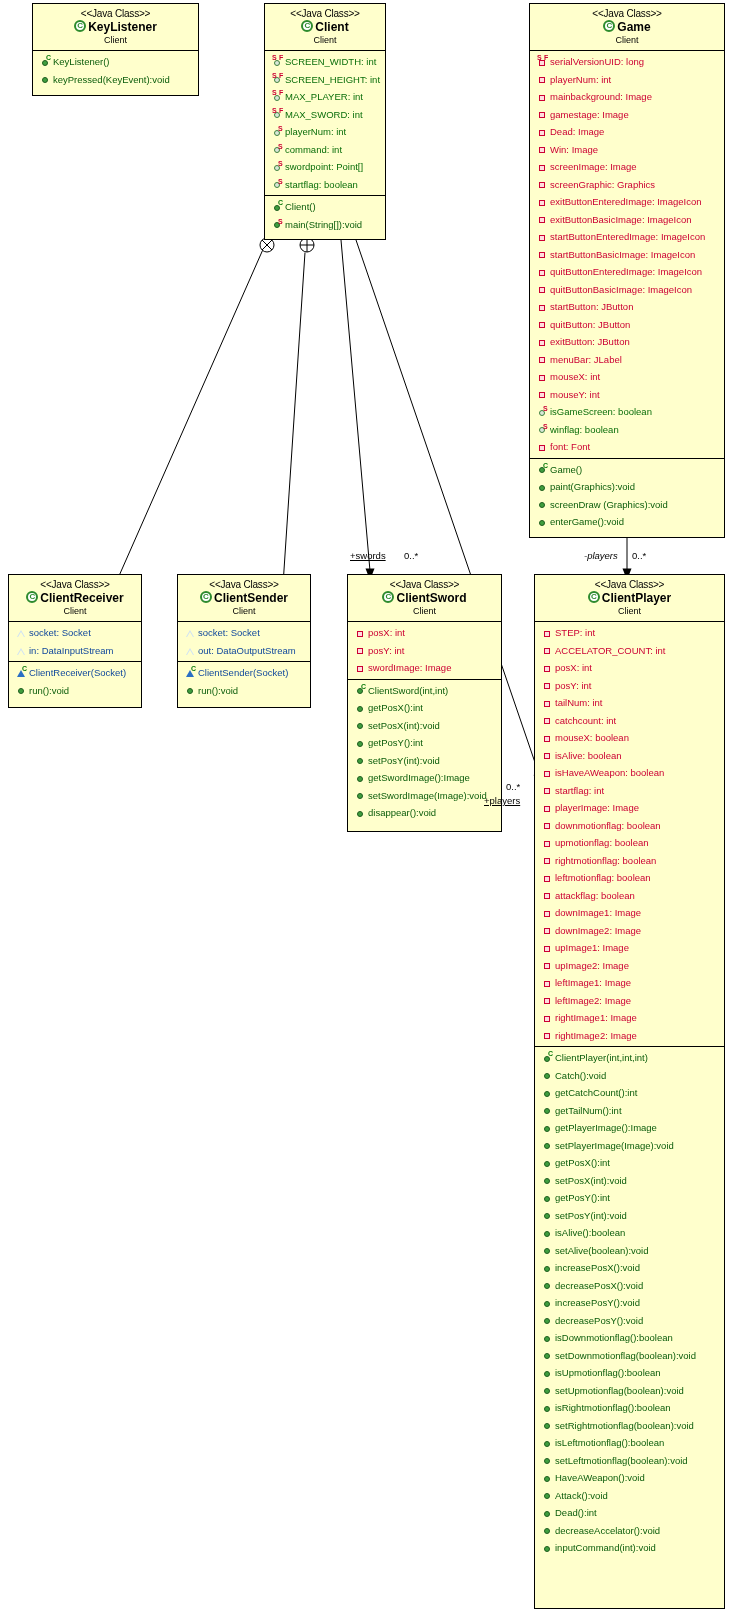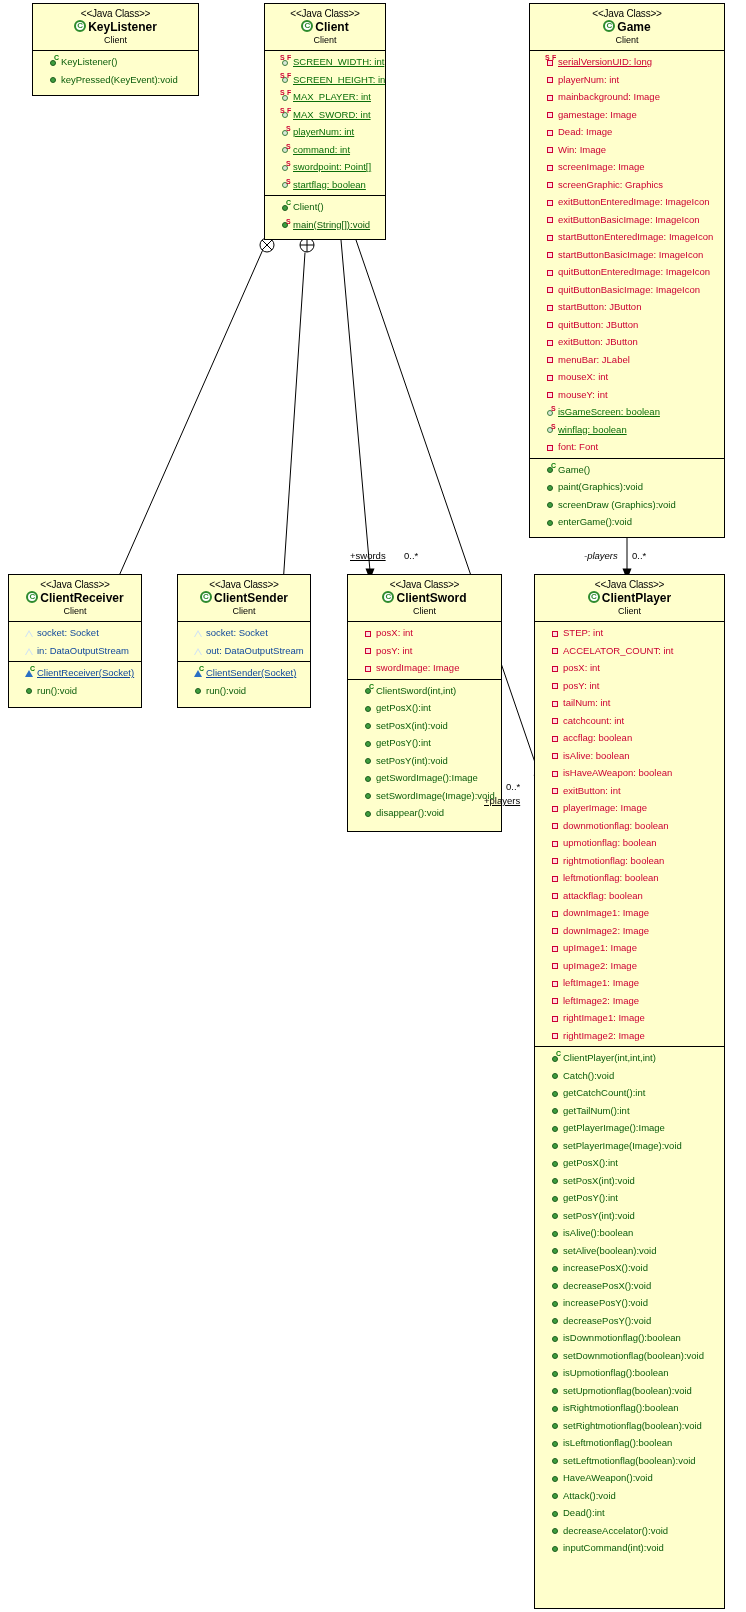--- a/index.html
+++ b/index.html
@@ -29,38 +29,38 @@
     letter-spacing:-0.2px;
   }
   .cls-title{
     font-size:12px;font-weight:bold;color:#000;line-height:15px;
     display:flex;align-items:flex-start;justify-content:center;gap:2px;
   }
   .cls-pkg{font-size:9px;color:#000;line-height:11px;display:block;}
 
   .section{
     border-bottom:1px solid #000;
-    padding:2px 0 2px 12px;
+    padding:2px 0 2px 4px;
     box-sizing:border-box;
   }
   .section.last{border-bottom:none;}
 
   .member{
     display:flex;align-items:flex-start;gap:0px;
     font-size:9.5px;line-height:17.5px;height:17.5px;
     padding-left:3px;white-space:nowrap;
     color:#000;
   }
   .member .mtext{display:inline-block;}
   .member.f-priv .mtext{color:#cc0033;}
   .member.f-prot .mtext{color:#0a6e0a;}
   .member.f-pkg  .mtext{color:#10489c;text-align:right;}
   .member.m-pub  .mtext{color:#0a5c0a;}
-  .member.m-pkg  .mtext{color:#10489c;text-decoration:underline;}
-  .member.stat .mtext{text-decoration:underline;}
+  .member.m-pkg  .mtext{color:#10489c;}
+  .member.stat .mtext{}
 
   
   .glyph{
     position:relative;display:inline-block;
     width:13px;height:17.5px;flex:0 0 13px;
   }
   .glyph .dot{
     position:absolute;left:2px;top:6.5px;width:6px;height:6px;border-radius:50%;
     box-sizing:border-box;
   }
@@ -455,21 +455,21 @@
         <div class="member f-pkg">
           <span class="glyph">
             <span class="tri hollow"></span>
           </span>
           <span class="mtext">socket: Socket</span>
         </div>
         <div class="member f-pkg">
           <span class="glyph">
             <span class="tri hollow"></span>
           </span>
-          <span class="mtext">in: DataOutputStream</span>
+          <span class="mtext">in: DataInputStream</span>
         </div>
       </div>
     <div class="section last">
         <div class="member m-pkg">
           <span class="glyph">
             <span class="tri"></span>
             <span class="mod c">C</span>
           </span>
           <span class="mtext">ClientReceiver(Socket)</span>
         </div>
@@ -647,39 +647,39 @@
         <div class="member f-priv">
           <span class="glyph">
             <span class="sq"></span>
           </span>
           <span class="mtext">catchcount: int</span>
         </div>
         <div class="member f-priv">
           <span class="glyph">
             <span class="sq"></span>
           </span>
-          <span class="mtext">accflag: boolean</span>
+          <span class="mtext">mouseX: boolean</span>
         </div>
         <div class="member f-priv">
           <span class="glyph">
             <span class="sq"></span>
           </span>
           <span class="mtext">isAlive: boolean</span>
         </div>
         <div class="member f-priv">
           <span class="glyph">
             <span class="sq"></span>
           </span>
           <span class="mtext">isHaveAWeapon: boolean</span>
         </div>
         <div class="member f-priv">
           <span class="glyph">
             <span class="sq"></span>
           </span>
-          <span class="mtext">exitButton: int</span>
+          <span class="mtext">startflag: int</span>
         </div>
         <div class="member f-priv">
           <span class="glyph">
             <span class="sq"></span>
           </span>
           <span class="mtext">playerImage: Image</span>
         </div>
         <div class="member f-priv">
           <span class="glyph">
             <span class="sq"></span>

